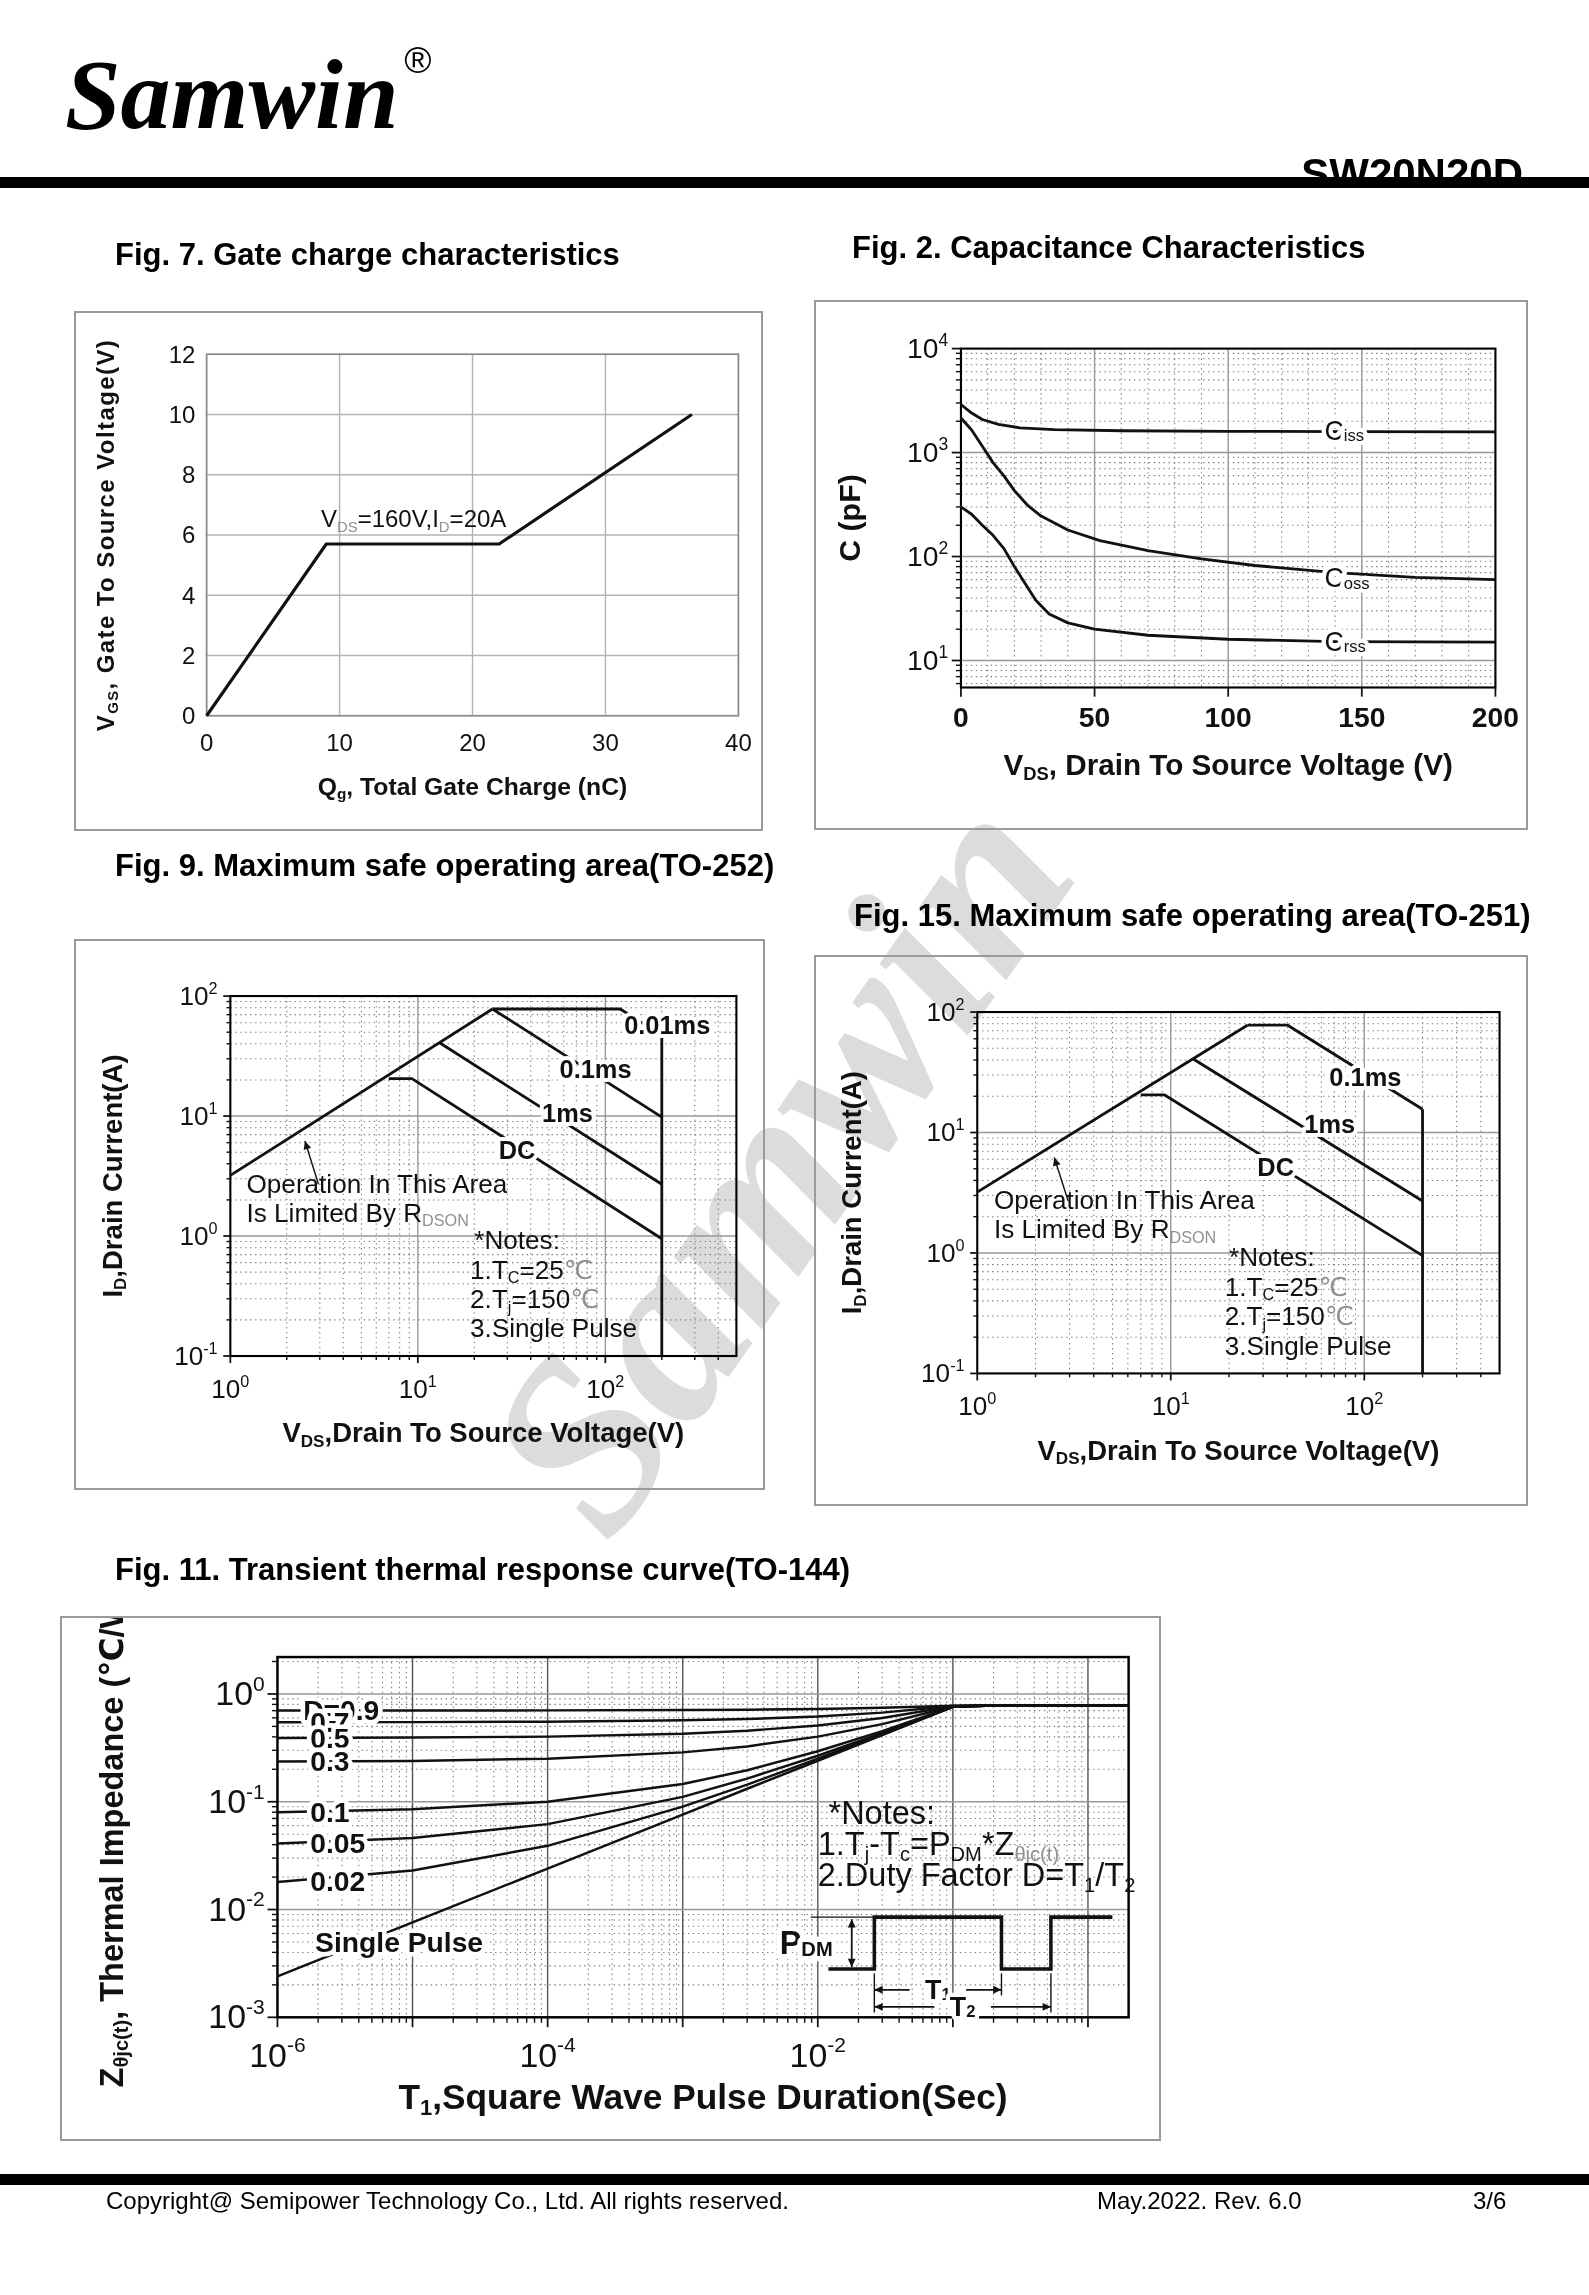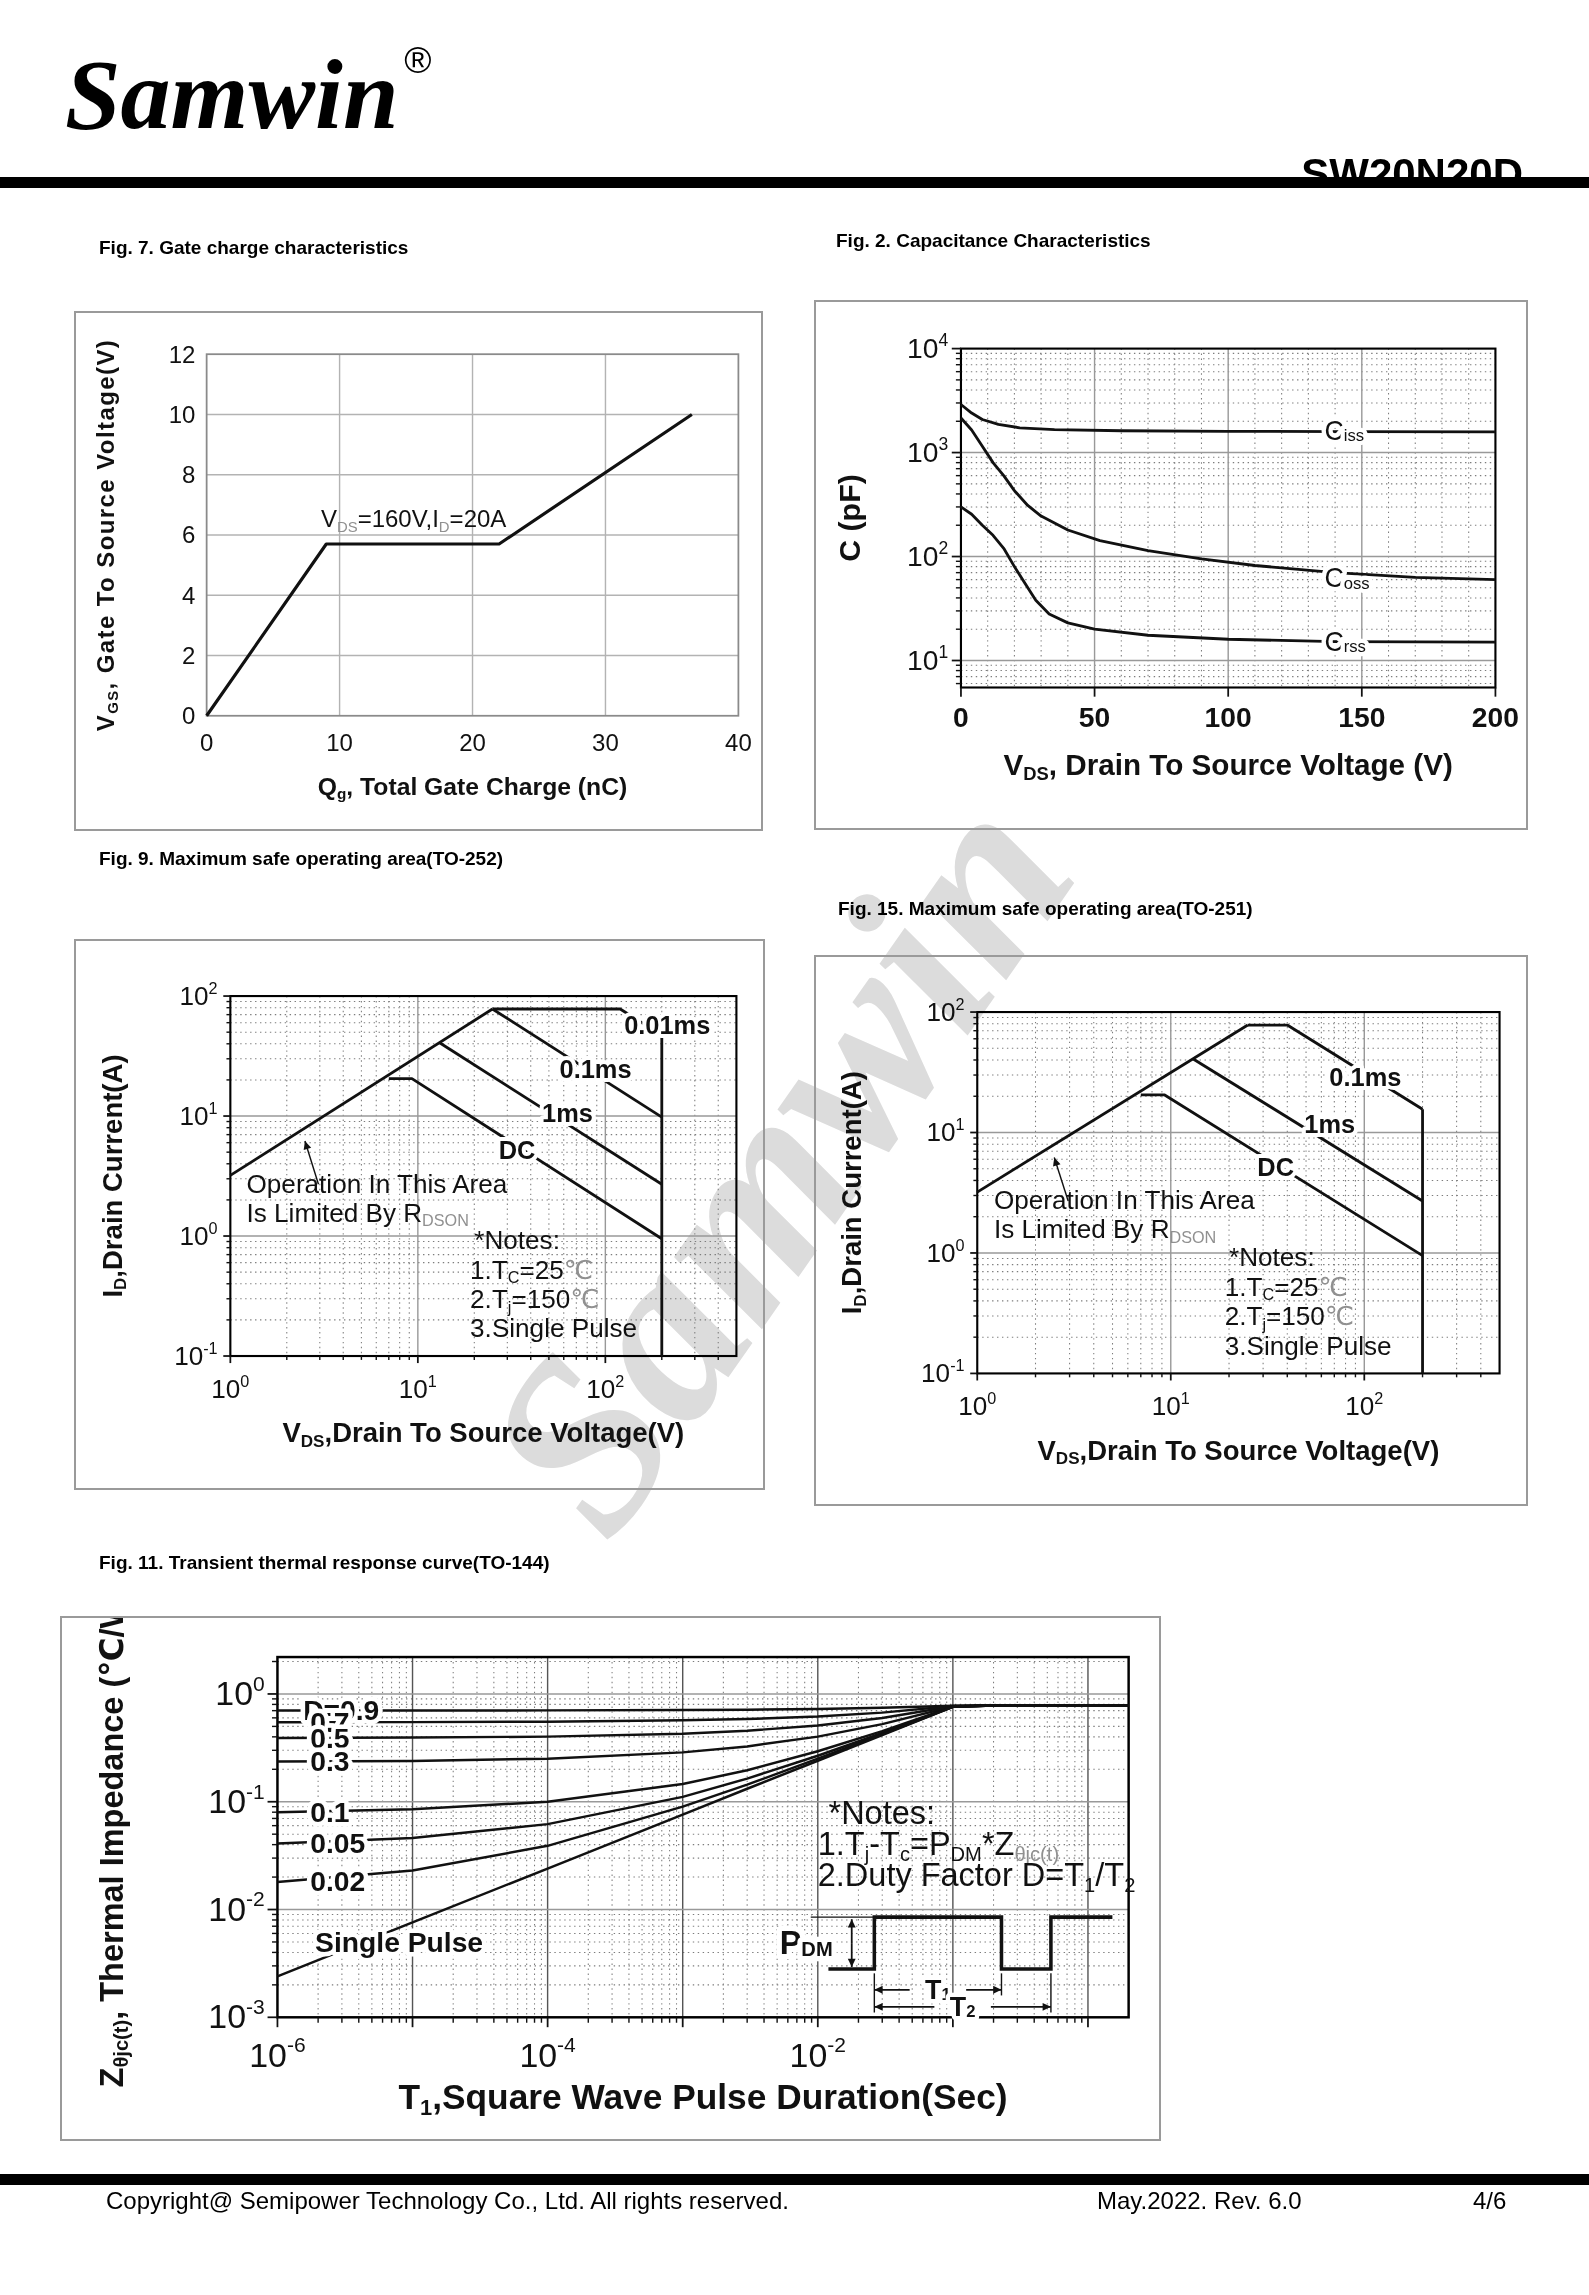--- a/index.html
+++ b/index.html
@@ -18,21 +18,21 @@
     font-family:"Liberation Sans","DejaVu Sans",sans-serif;
     position:relative; top:-55px; left:5.7px;
   }
   .part-number { right:66px; top:124px; font-size:42px; font-weight:bold; z-index:2;margin-top:26px; }
   .header-rule { left:0; top:177px; width:1589px; height:11.3px; background:#000; z-index:2; }
   .watermark {
     left:177px; top:1038px; width:1201px; text-align:center; line-height:1;
     font-family:"Liberation Serif","DejaVu Serif",serif; font-style:italic; font-weight:bold;
     font-size:247px; transform:rotate(-55deg); z-index:0; user-select:none;
   }
-  .fig-title { font-size:19px; font-weight:bold; z-index:2; white-space:nowrap; }
+  .fig-title { font-size:31px; font-weight:bold; z-index:2; white-space:nowrap;margin-left:16px; }
   .fig-box { border:2.8px solid #9a9a9a; box-sizing:content-box; z-index:1; background:transparent; }
   .fig-box svg { position:absolute; left:0; top:0; }
   #title-fig7 { left:99px; top:237px; }
   #title-fig8 { left:836px; top:230px; }
   #title-fig9 { left:99px; top:848px; }
   #title-fig10 { left:838px; top:898px; }
   #title-fig11 { left:99px; top:1552px; }
   #box-fig7 { left:74px; top:311px; width:685px; height:516px; }
   #box-fig8 { left:814px; top:300px; width:710px; height:526px; }
   #box-fig9 { left:74px; top:939px; width:687px; height:547px; }
@@ -682,14 +682,14 @@
         <line x1="1315" y1="550.2130890214188" x2="1400" y2="550.2130890214188" stroke="#111" stroke-width="2.5"></line>
         <polygon points="1400,550.2130890214188 1388.2470621537782,555.7690274644585 1388.2470621537782,544.6571505783791" fill="#111"></polygon>
         <text x="1275" y="550.2130890214188" font-size="38" fill="#111" text-anchor="middle" font-family="&quot;Liberation Sans&quot;,&quot;DejaVu Sans&quot;,sans-serif" font-weight="bold" dominant-baseline="central" stroke="#fff" stroke-width="12.16" paint-order="stroke" stroke-linejoin="round"><tspan font-size="38" dy="0">T</tspan><tspan font-size="23.56" dy="6.460000000000001">2</tspan></text>
       </g>
     </svg>
   </div>
 
 <div class="abs footer-bar"></div>
 <div class="abs footer-text" id="footer-copyright">Copyright@ Semipower Technology Co., Ltd. All rights reserved.</div>
 <div class="abs footer-text" id="footer-revision">May.2022. Rev. 6.0</div>
-<div class="abs footer-text" id="footer-page">4/6</div>
+<div class="abs footer-text" id="footer-page">3/6</div>
 
 
 </body></html>

